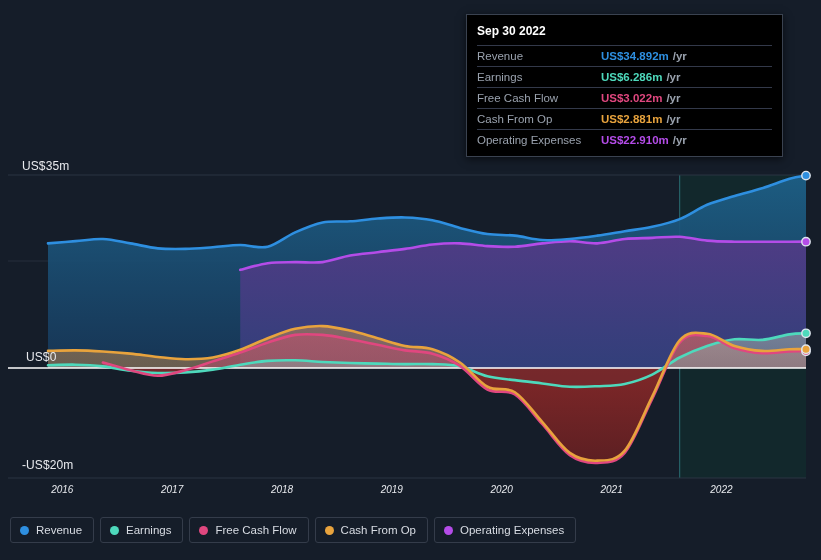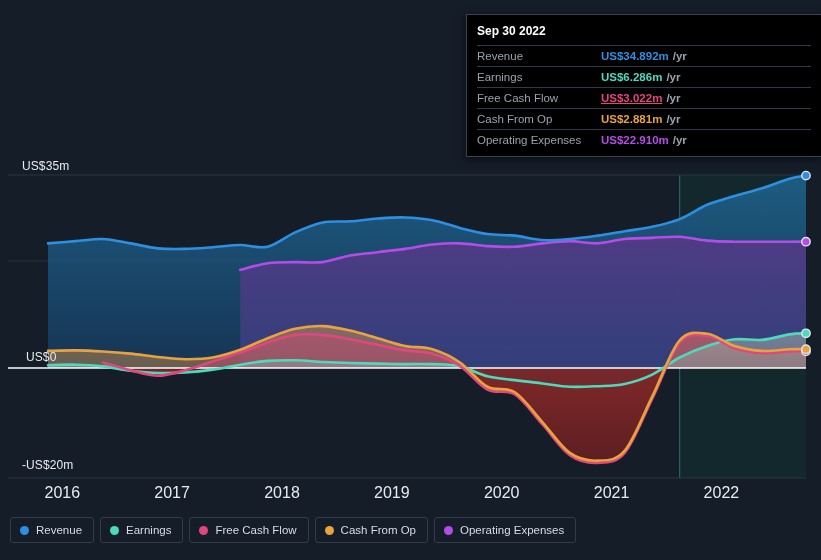--- a/index.html
+++ b/index.html
@@ -34,30 +34,31 @@
     white-space: nowrap;
   }
   .ylabel-top   { left: 22px; top: 159px; text-align: center; }
   .ylabel-zero  { left: 26px; top: 350px; }
   .ylabel-bot   { left: 22px; top: 458px; }
 
   .xlabel {
     position: absolute;
     top: 484px;
     color: #e8eaee;
-    font-size: 16px;
+    font-size: 10px;
     transform: translateX(-50%);
     white-space: nowrap;
+    font-style: italic;
   }
 
   
   #tooltip {
     position: absolute;
     left: 466px; top: 14px;
-    width: 356px;
+    width: 317px;
     background: #000000;
     border: 1px solid #3a4250;
     padding: 8px 10px 6px 10px;
     box-shadow: 0 2px 8px rgba(0,0,0,.6);
   }
   #tooltip .tt-date {
     color: #ffffff;
     font-size: 12px;
     font-weight: bold;
     padding: 1px 0 7px 0;
@@ -197,21 +198,21 @@
           <span class="tt-val" style="color: rgb(46, 143, 224);">US$34.892m</span>
           <span class="tt-unit">/yr</span>
         </div>
         <div class="tt-row">
           <span class="tt-label">Earnings</span>
           <span class="tt-val" style="color: rgb(78, 217, 188);">US$6.286m</span>
           <span class="tt-unit">/yr</span>
         </div>
         <div class="tt-row">
           <span class="tt-label">Free Cash Flow</span>
-          <span class="tt-val" style="color: rgb(224, 71, 127); text-decoration: underline;">US$3.022m</span>
+          <span class="tt-val" style="color: rgb(224, 71, 127);">US$3.022m</span>
           <span class="tt-unit">/yr</span>
         </div>
         <div class="tt-row">
           <span class="tt-label">Cash From Op</span>
           <span class="tt-val" style="color: rgb(232, 163, 61);">US$2.881m</span>
           <span class="tt-unit">/yr</span>
         </div>
         <div class="tt-row">
           <span class="tt-label">Operating Expenses</span>
           <span class="tt-val" style="color: rgb(180, 76, 232);">US$22.910m</span>

